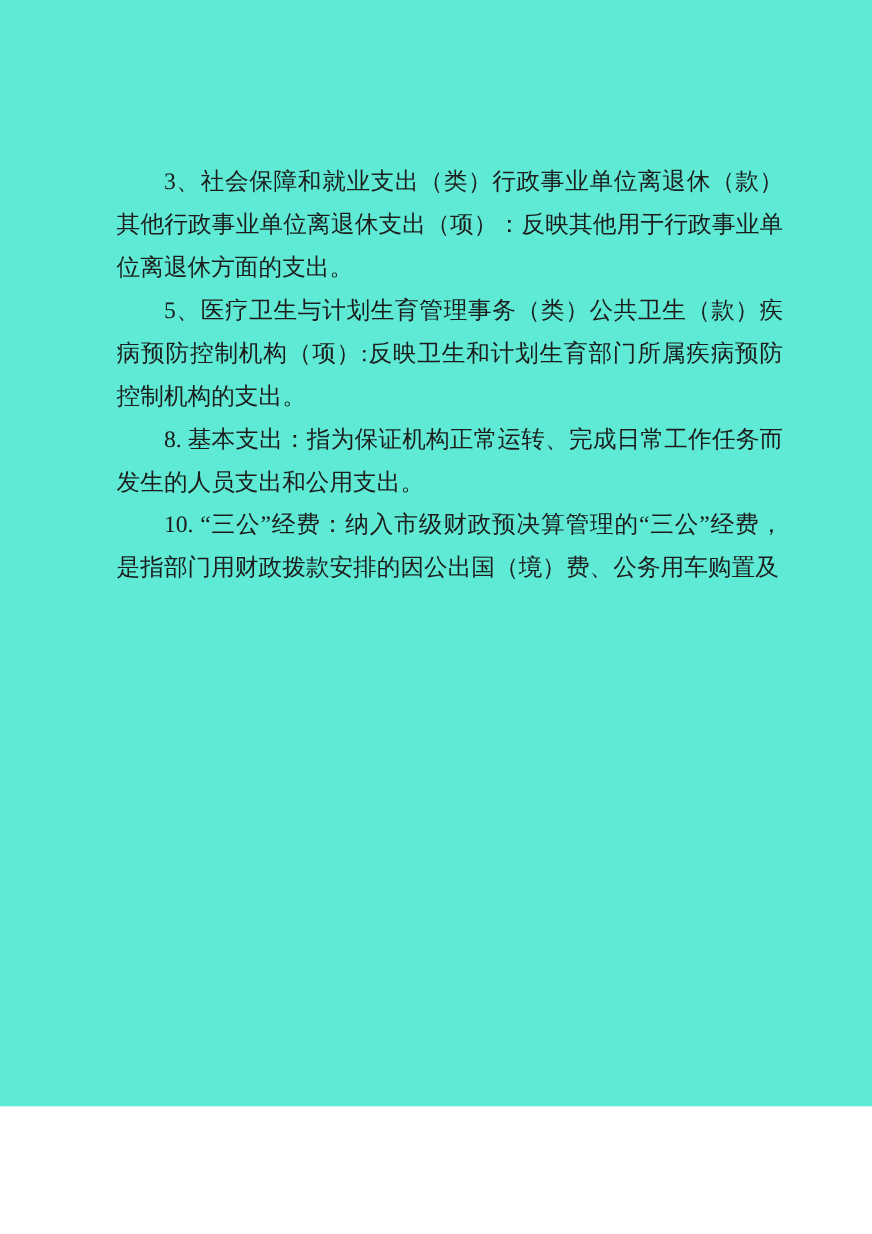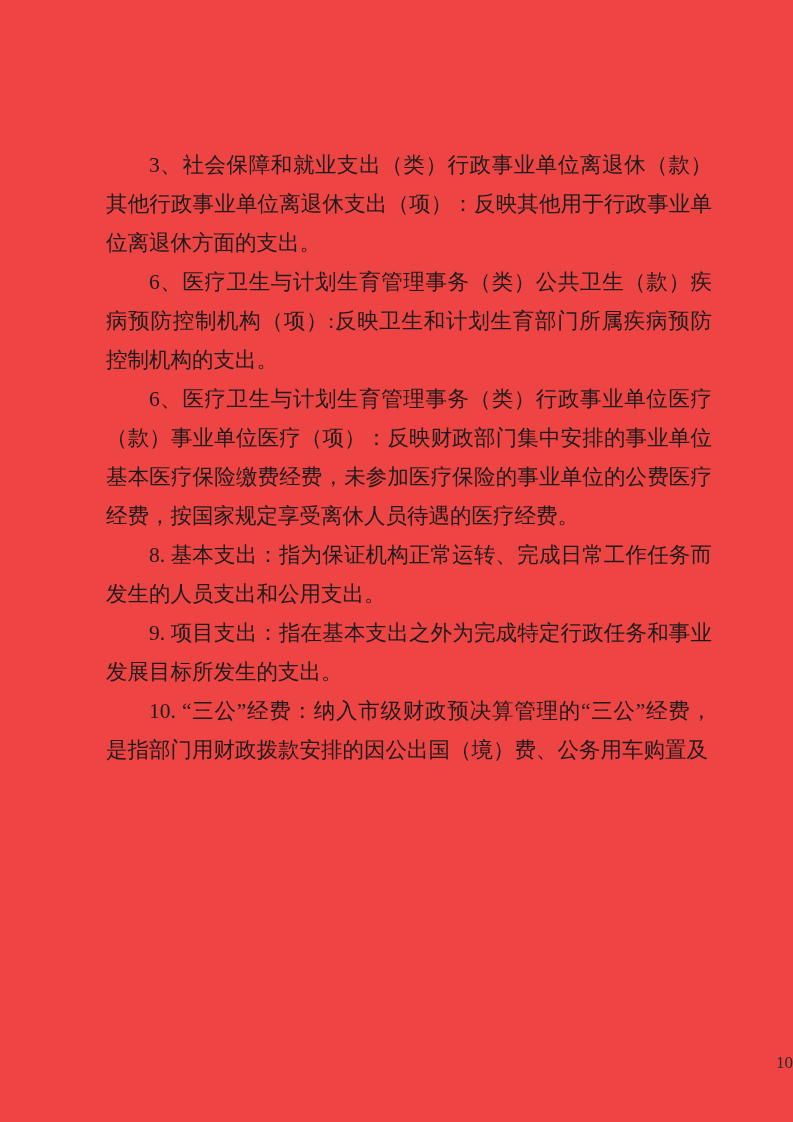--- a/index.html
+++ b/index.html
@@ -3,22 +3,22 @@
 <meta charset="utf-8">
 <style>
   html, body {
     margin: 0;
     padding: 0;
     background: #ffffff;
   }
   .page {
     position: relative;
     width: 793px;
-    height: 1122px;
-    background: #ef4444;
+    height: 1006px;
+    background: #5eead4;
     overflow: hidden;
     font-family: "Liberation Serif", "DejaVu Serif", serif;
     color: #1c1c1c;
   }
   .content {
     position: absolute;
     left: 106px;
     top: 146px;
     width: 606px;
     font-size: 21.5px;
@@ -41,20 +41,18 @@
     color: #2a2a2a;
     margin-top: 13px;
   }
 </style>
 </head>
 <body>
 
 <div class="page">
   <div class="content">
     <p>3、社会保障和就业支出（类）行政事业单位离退休（款）其他行政事业单位离退休支出（项）：反映其他用于行政事业单位离退休方面的支出。</p>
-    <p>6、医疗卫生与计划生育管理事务（类）公共卫生（款）疾病预防控制机构（项）:反映卫生和计划生育部门所属疾病预防控制机构的支出。</p>
-    <p>6、医疗卫生与计划生育管理事务（类）行政事业单位医疗（款）事业单位医疗（项）：反映财政部门集中安排的事业单位基本医疗保险缴费经费，未参加医疗保险的事业单位的公费医疗经费，按国家规定享受离休人员待遇的医疗经费。</p>
+    <p>5、医疗卫生与计划生育管理事务（类）公共卫生（款）疾病预防控制机构（项）:反映卫生和计划生育部门所属疾病预防控制机构的支出。</p>
     <p>8. 基本支出：指为保证机构正常运转、完成日常工作任务而发生的人员支出和公用支出。</p>
-    <p>9. 项目支出：指在基本支出之外为完成特定行政任务和事业发展目标所发生的支出。</p>
     <p>10. “三公”经费：纳入市级财政预决算管理的“三公”经费，是指部门用财政拨款安排的因公出国（境）费、公务用车购置及</p>
   </div>
   <div class="footer">10</div>
 </div>
 
 </body></html>

